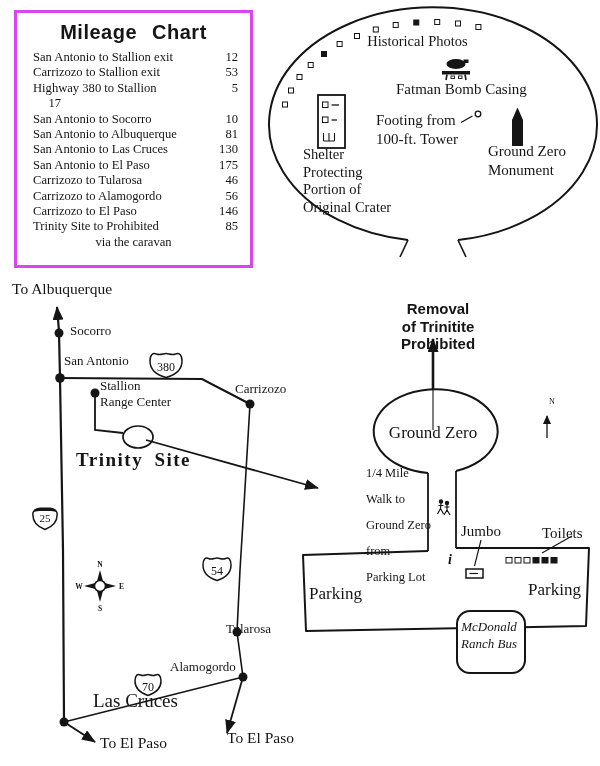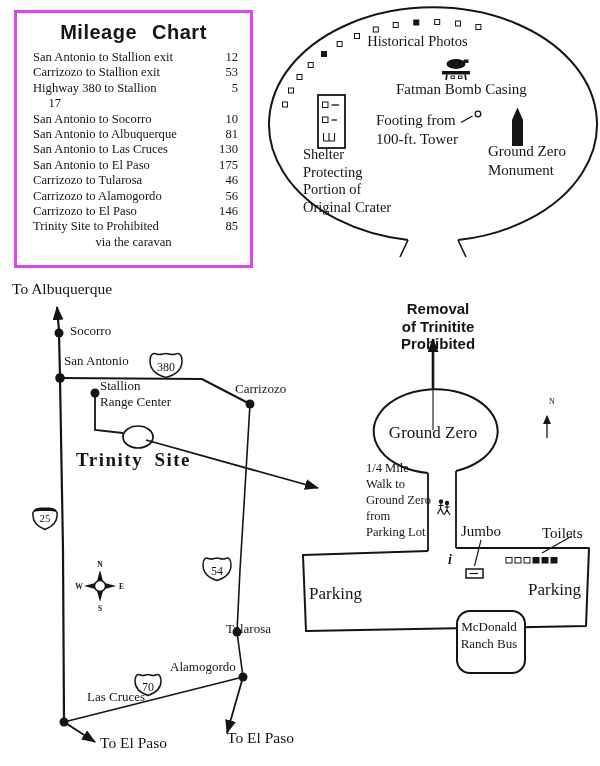--- a/index.html
+++ b/index.html
@@ -259,32 +259,32 @@
 
   <div class="lbl" style="left:12px;top:280px;font-size:15.5px;">To Albuquerque</div>
   <div class="lbl" style="left:70px;top:324px;font-size:13px;">Socorro</div>
   <div class="lbl" style="left:64px;top:354px;font-size:13px;">San Antonio</div>
   <div class="lbl ml" style="left:100px;top:378px;font-size:13px;line-height:15.5px;">Stallion
 Range Center</div>
   <div class="lbl" style="left:235px;top:382px;font-size:13px;">Carrizozo</div>
   <div class="lbl bold" style="left:76px;top:449px;font-size:19px;letter-spacing:1.5px;word-spacing:5px;">Trinity Site</div>
   <div class="lbl" style="left:183px;top:622px;font-size:13px;margin-left:43px;">Tularosa</div>
   <div class="lbl" style="left:170px;top:660px;font-size:13px;">Alamogordo</div>
-  <div class="lbl" style="left:72px;top:690px;font-size:13px;padding-left:15px;">Las Cruces</div>
+  <div class="lbl" style="left:78px;top:690px;font-size:19px;padding-left:15px;">Las Cruces</div>
   <div class="lbl" style="left:100px;top:734px;font-size:15.5px;">To El Paso</div>
   <div class="lbl" style="left:227px;top:729px;font-size:15.5px;">To El Paso</div>
 
   <div class="lbl ctr" style="left:373px;top:423px;width:120px;font-size:17px;">Ground Zero</div>
   <div class="lbl" style="left:549px;top:397px;font-size:8px;">N</div>
-  <div class="lbl ml" style="left:366px;top:460px;font-size:12.5px;line-height:16px;">1/4 Mile
+  <div class="lbl ml" style="left:366px;top:460px;font-size:12.5px;line-height:26px;">1/4 Mile
 Walk to
 Ground Zero
 from
 Parking Lot</div>
   <div class="lbl" style="left:461px;top:523px;font-size:15px;text-align:center;">Jumbo</div>
   <div class="lbl" style="left:542px;top:525px;font-size:15px;">Toilets</div>
   <div class="lbl" style="left:309px;top:584px;font-size:17px;">Parking</div>
   <div class="lbl" style="left:528px;top:580px;font-size:17px;">Parking</div>
   <div class="lbl bold" style="left:448px;top:552px;font-size:14px;font-style:italic;">i</div>
-  <div class="lbl ml ctr" style="left:458px;top:619px;width:62px;font-size:13px;line-height:16.5px;">McDonald
+  <div class="lbl ml ctr" style="left:458px;top:619px;width:62px;font-size:13px;line-height:16.5px;font-style:italic;">McDonald
 Ranch Bus</div>
 
 </div>
 
 </body></html>

